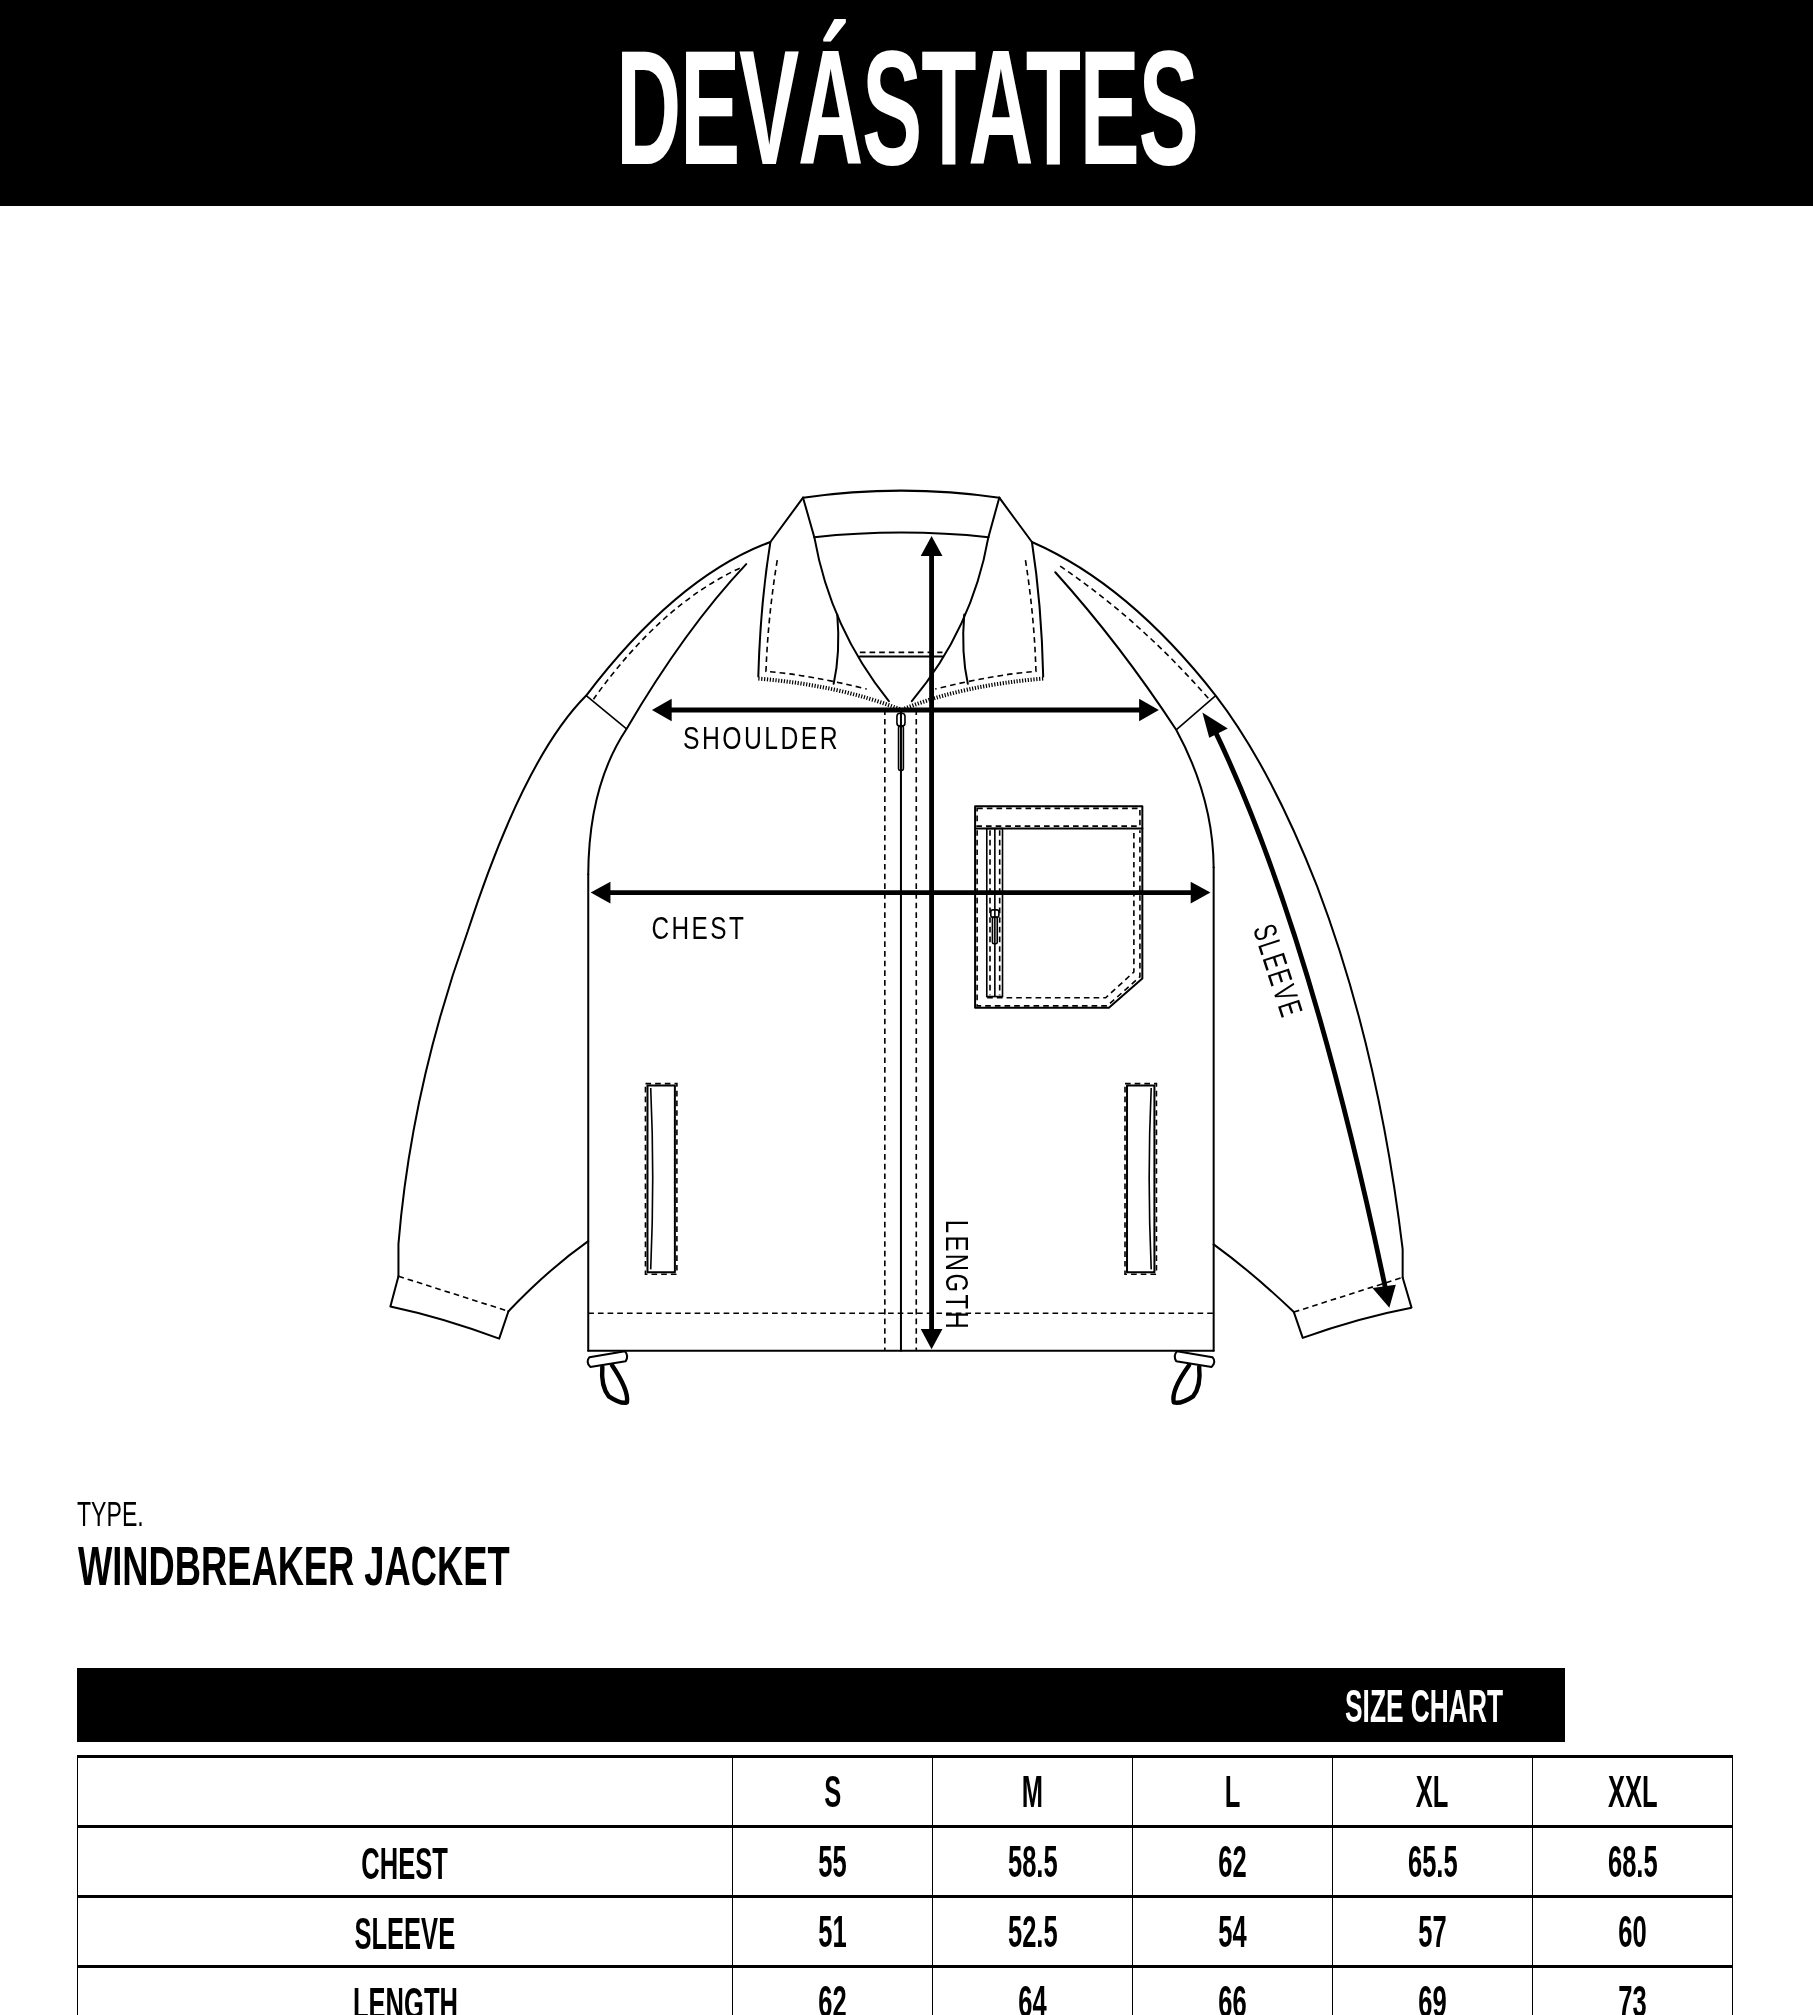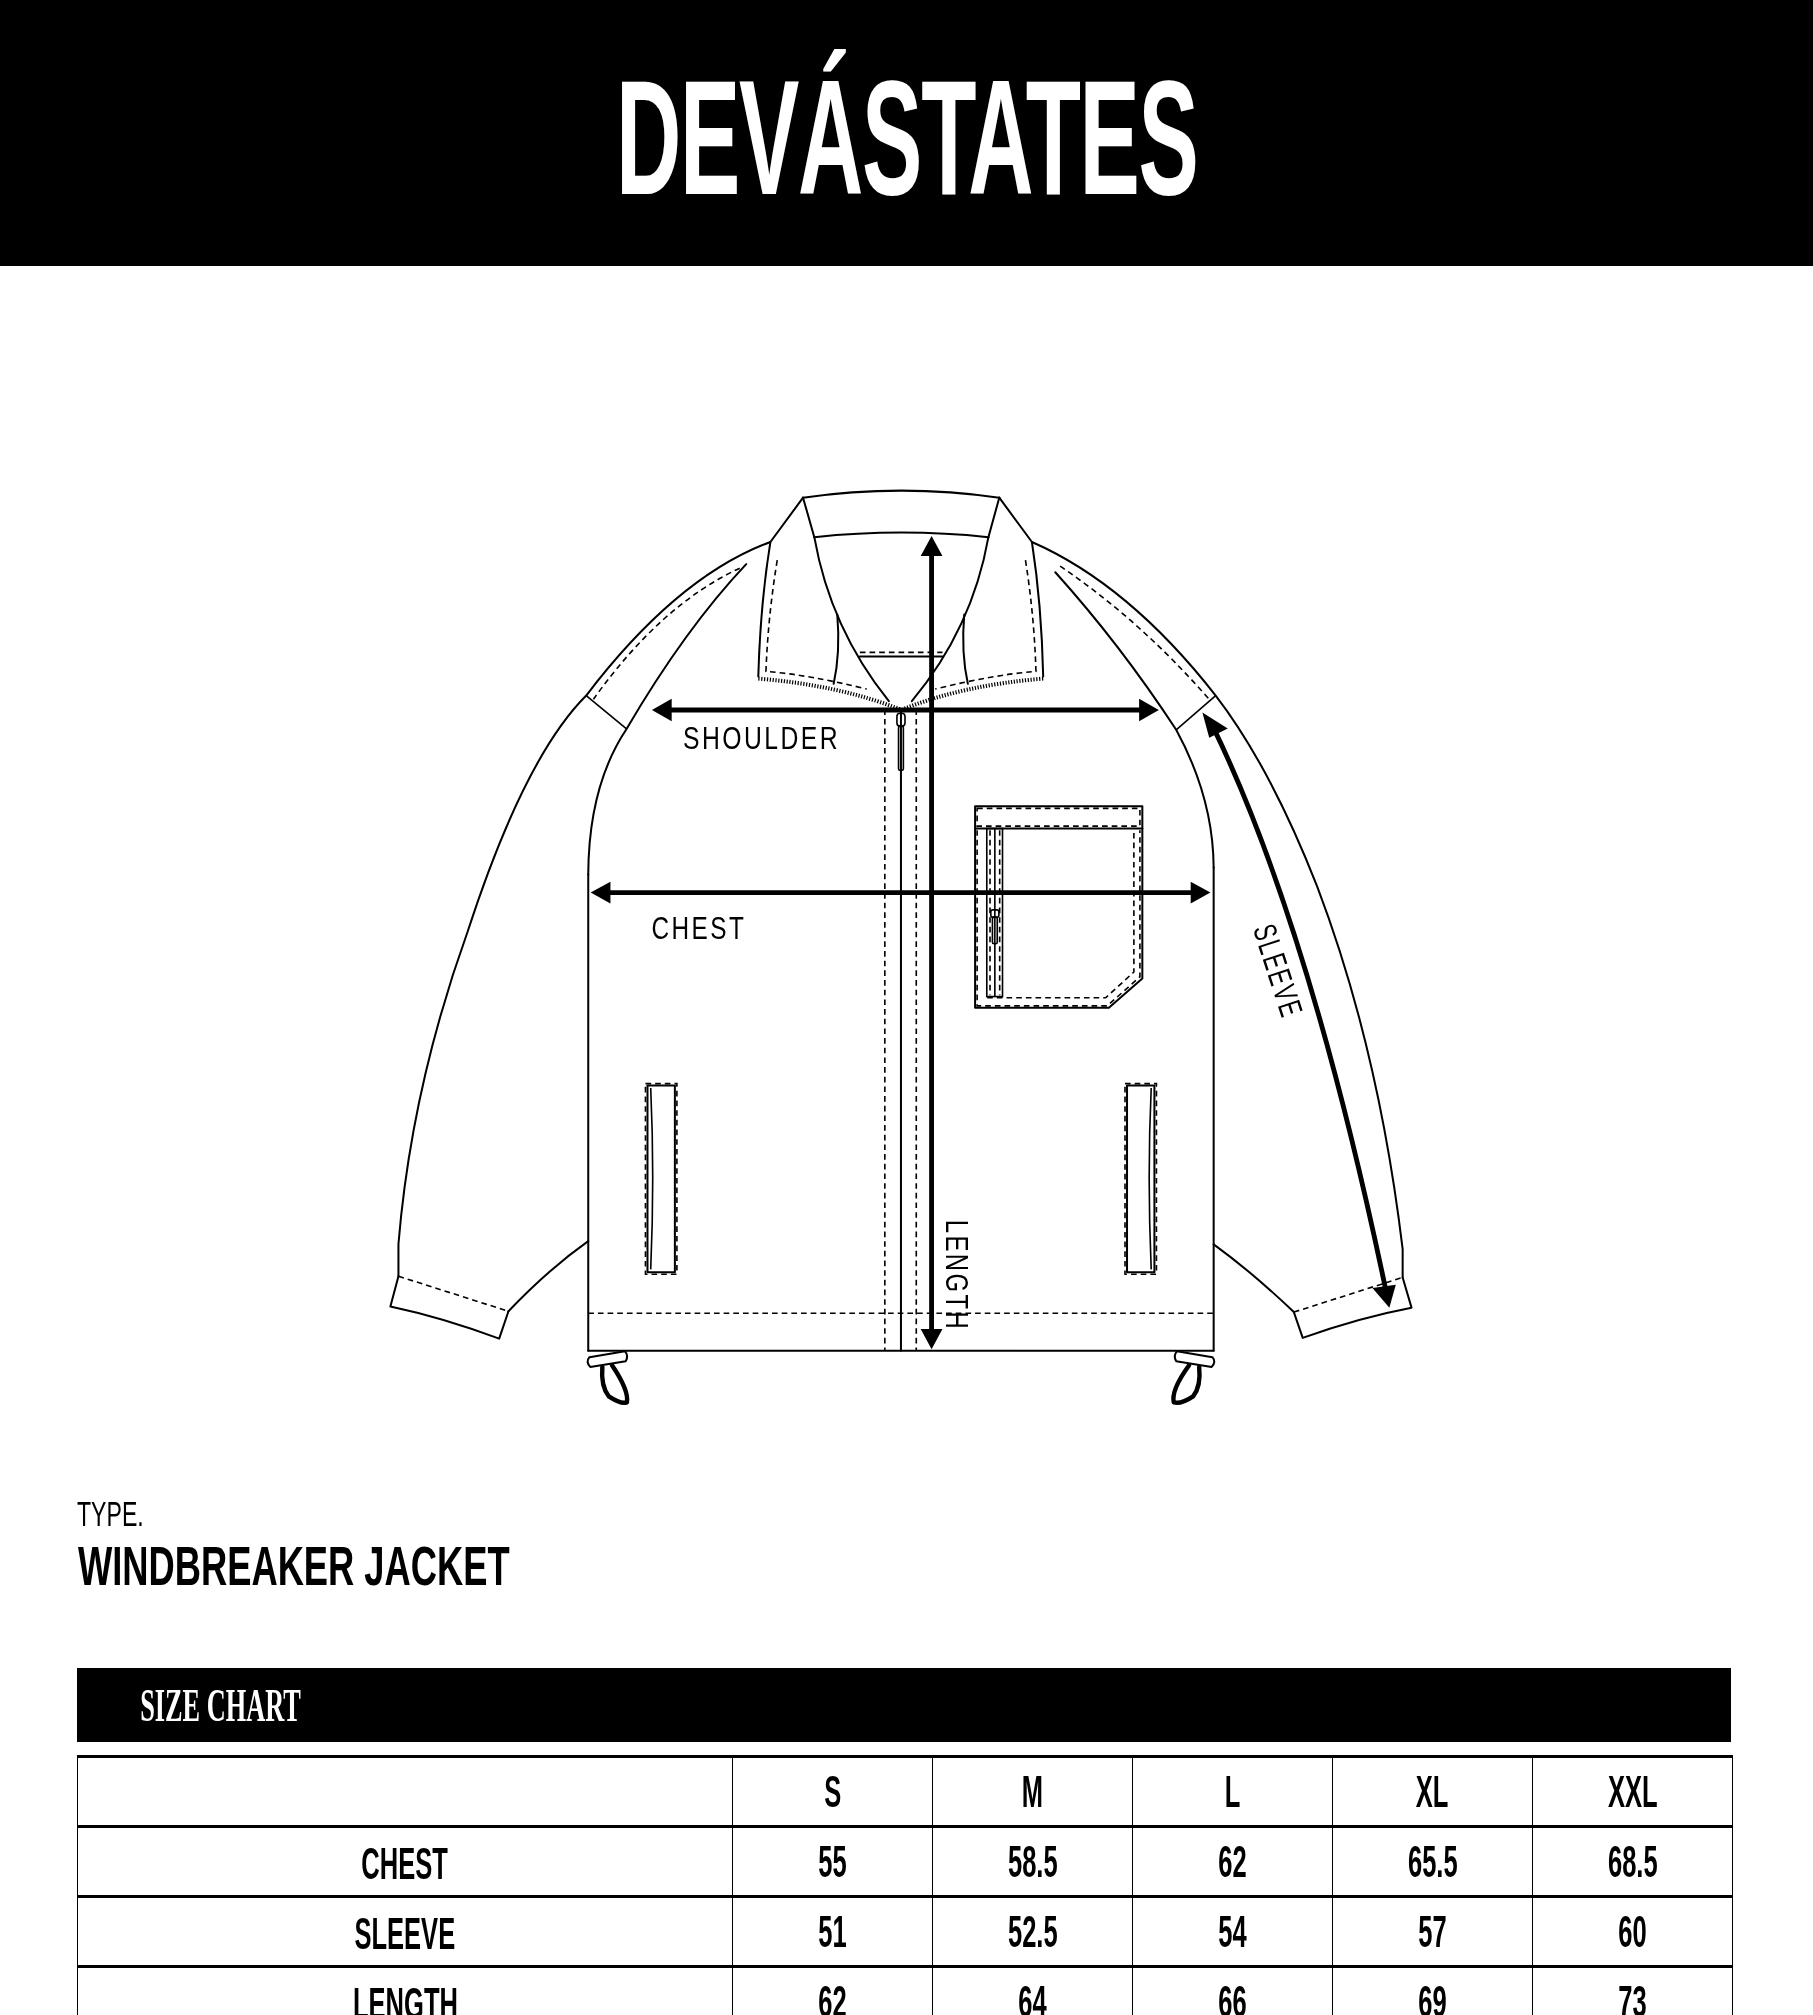--- a/index.html
+++ b/index.html
@@ -13,21 +13,21 @@
     position: relative;
     overflow: hidden;
     font-family: "Liberation Sans", "DejaVu Sans", sans-serif;
     color: #000000;
   }
   .abs { position: absolute; }
 
   
   .brand-bar {
     left: 0; top: 0;
-    width: 1814px; height: 266px;
+    width: 1814px; height: 206px;
     background: #000000;
     display: flex;
     align-items: center;
     justify-content: center;
   }
   .cond {
     display: inline-block;
     white-space: nowrap;
     transform-origin: center center;
   }
@@ -75,26 +75,25 @@
     font-size: 55px;
     font-weight: 700;
     line-height: 1;
     transform: scaleX(0.66);
     transform-origin: left center;
   }
 
   
   .chart-bar {
     left: 77px; top: 1668px;
-    width: 1654px; height: 74px;
+    width: 1488px; height: 74px;
     background: #000;
     display: flex;
     align-items: center;
-    justify-content: flex-start;
-    font-family: Liberation Serif, serif;
+    justify-content: flex-end;
   }
   .chart-bar-title {
     color: #fff;
     font-size: 47px;
     font-weight: 700;
     line-height: 1;
     transform: scaleX(0.56);
   }
 
   

